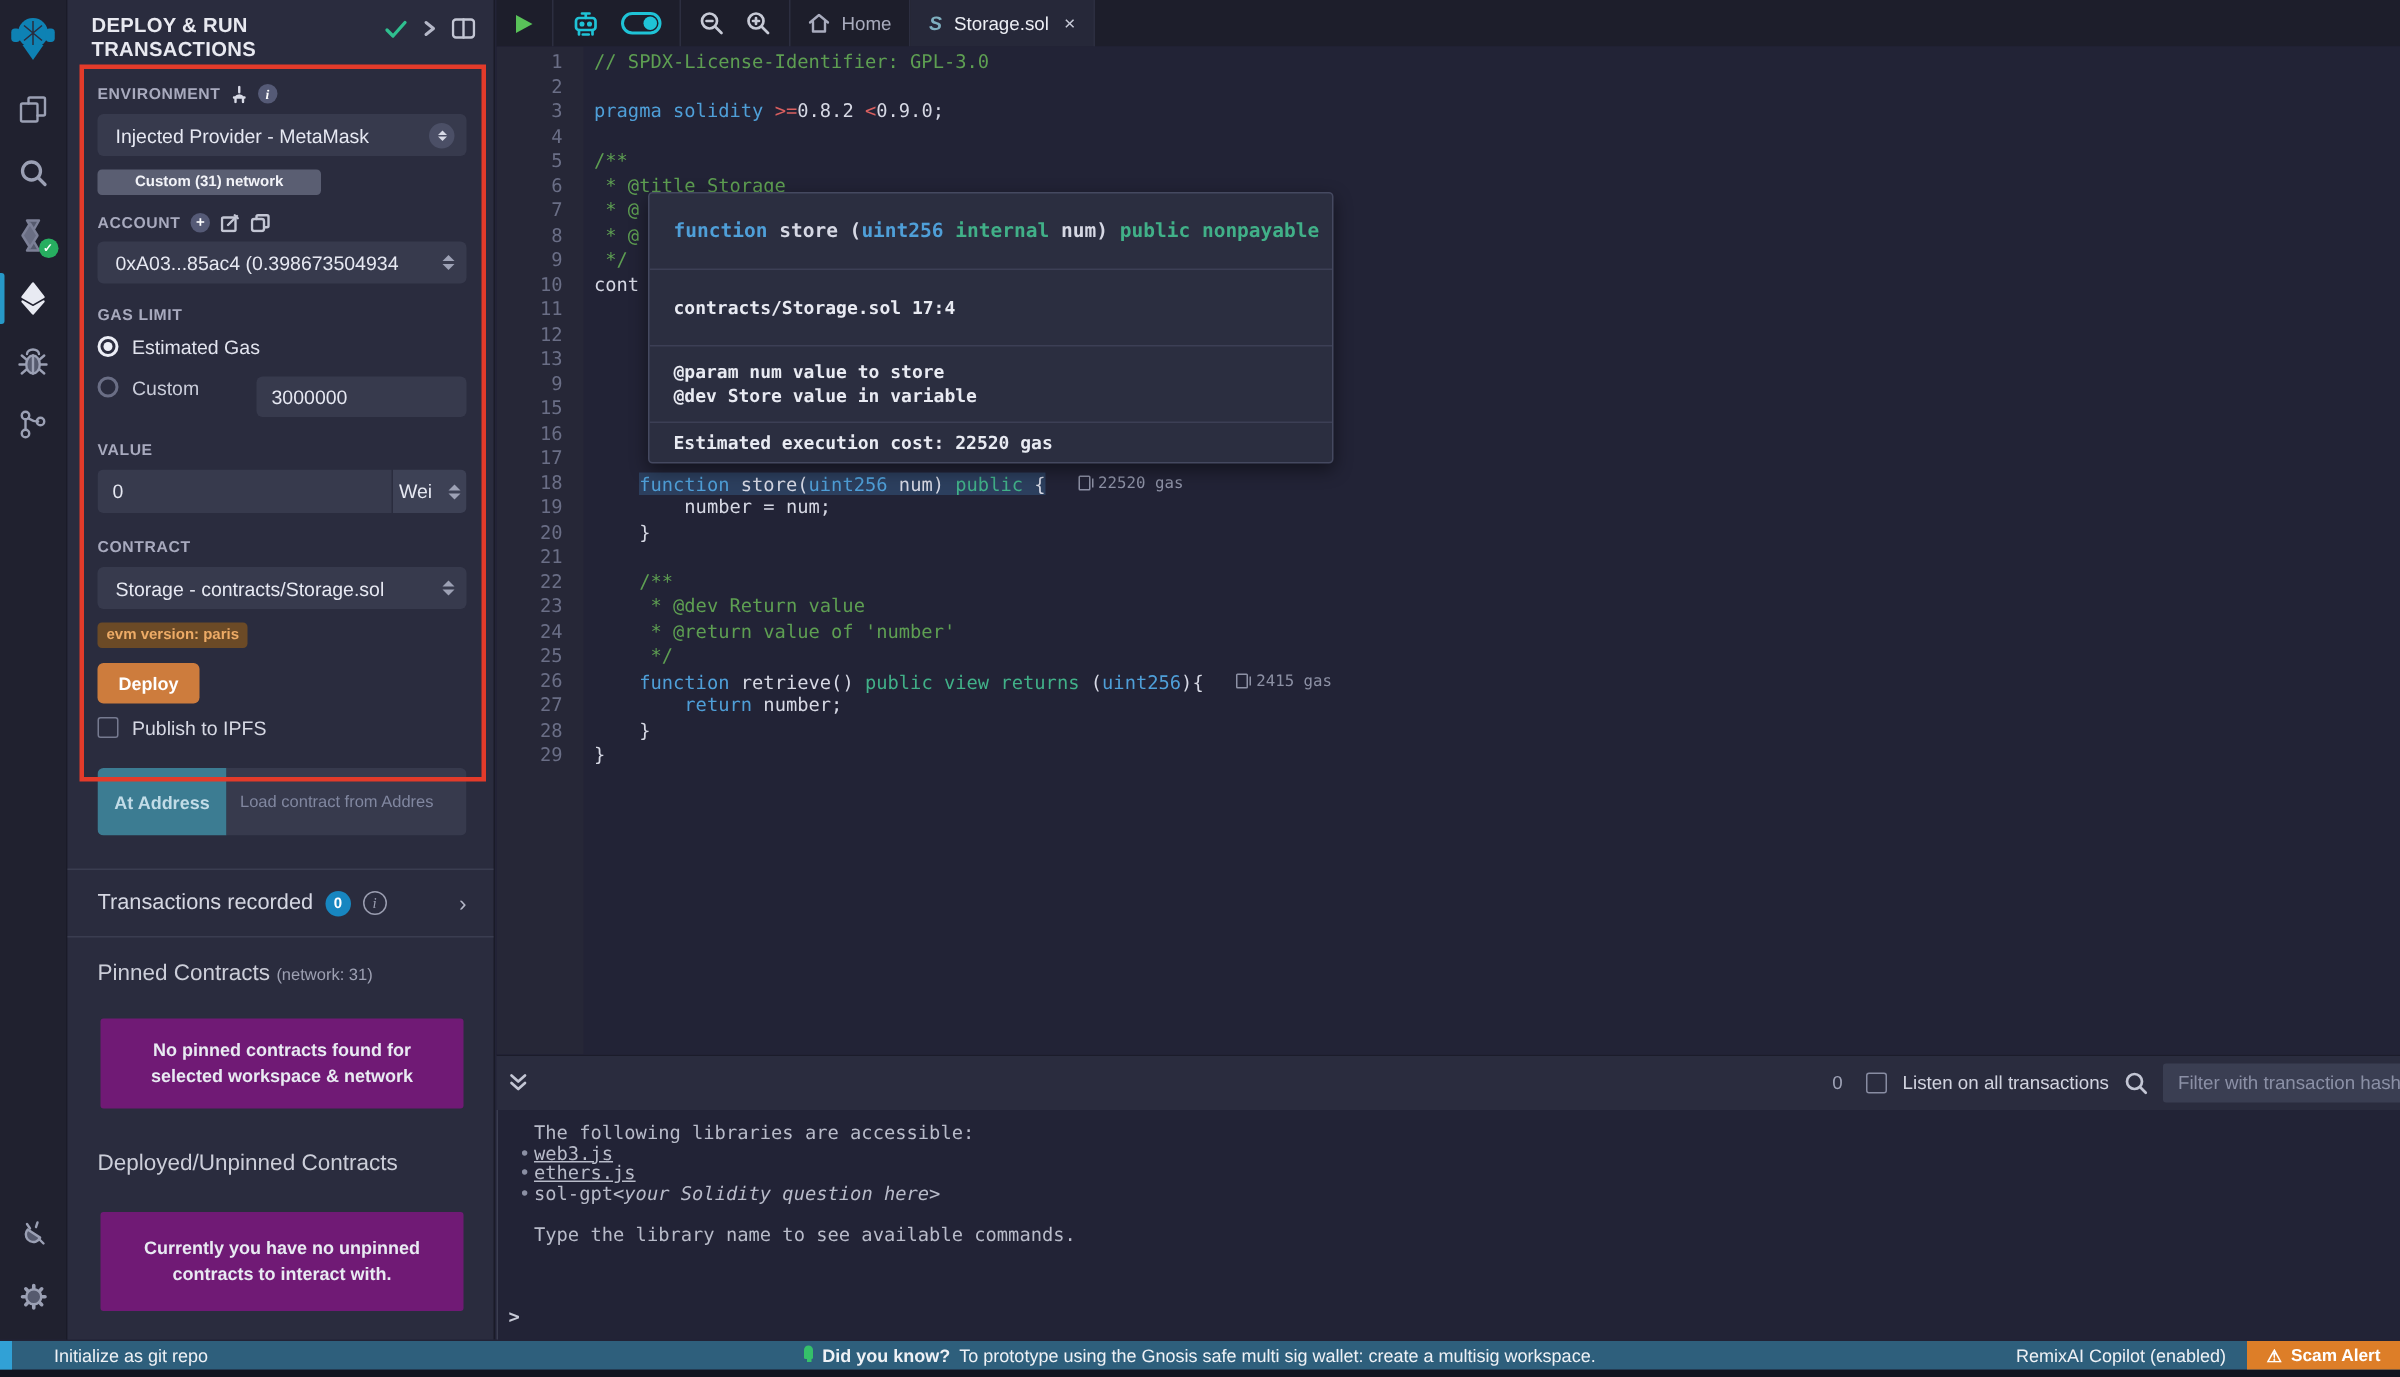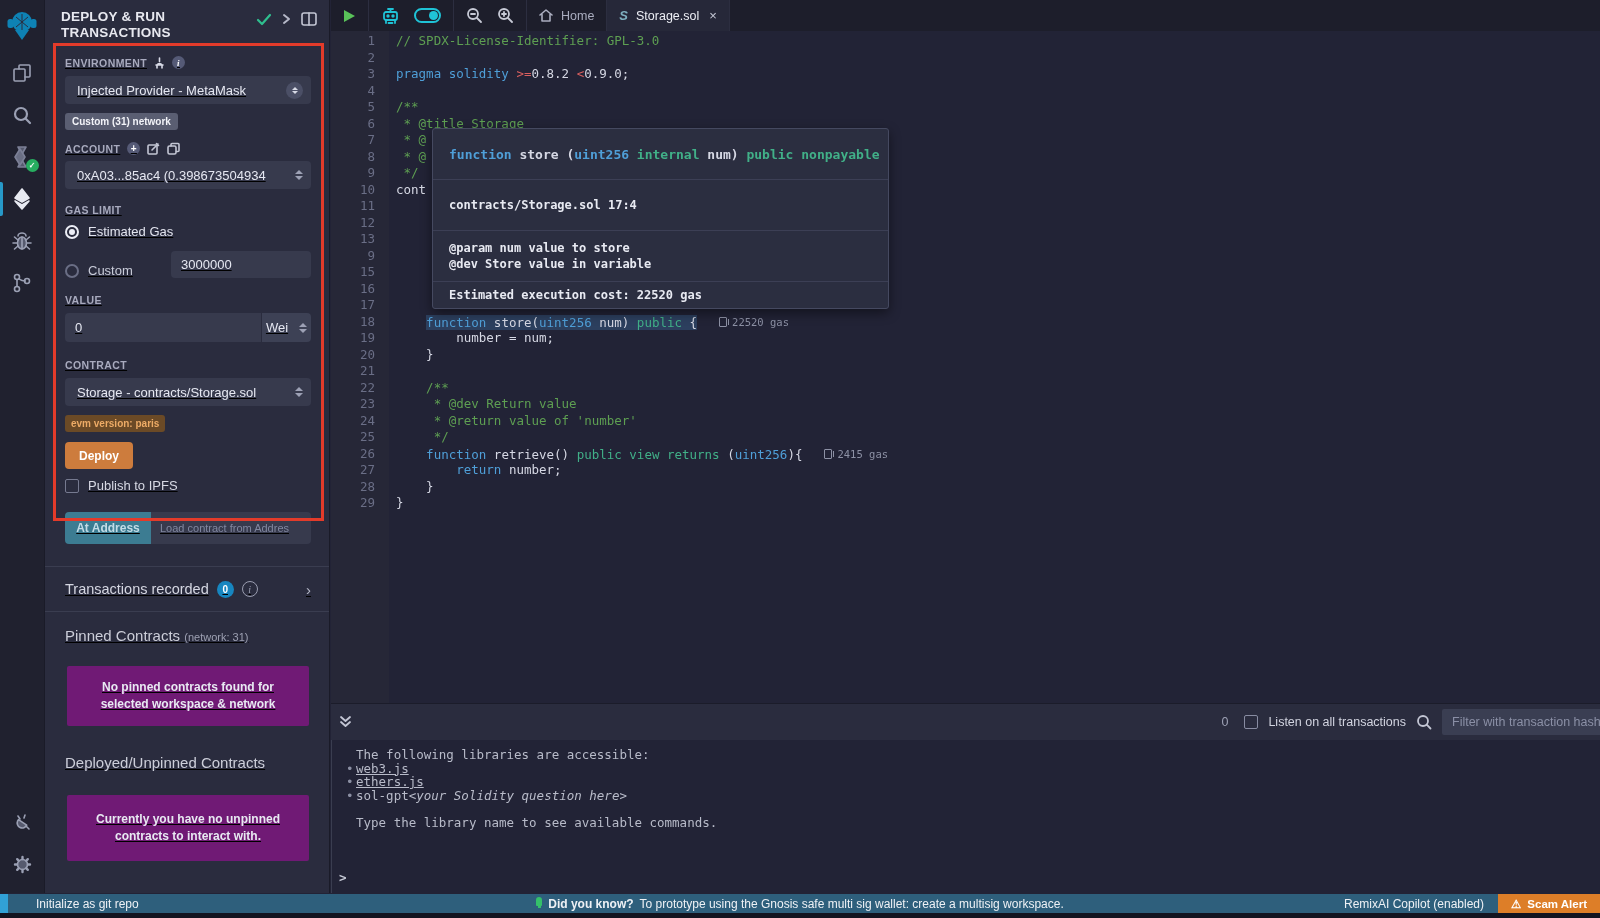--- a/index.html
+++ b/index.html
@@ -13,42 +13,42 @@
   .ib-icon svg { display:block; }
   .active-bar { position:absolute; left:0; top:4px; width:3px; height:34px; background:#2799c8; border-radius:0 2px 2px 0; }
   .badge-check { position:absolute; right:6px; bottom:6px; width:13px; height:13px; background:#27ae60; border-radius:50%; display:flex; align-items:center; justify-content:center; color:#fff; font-size:8px; font-weight:bold; }
   .ib-spacer { flex:1; }
 
   
   #sidepanel { position:absolute; left:45px; top:0; width:285px; height:893px; background:#2a2c3e; border-right:1px solid #1a1b28; }
   .sp-header { display:flex; align-items:flex-start; padding:9px 12px 0 16px; }
   .sp-title { color:#e8e9f0; font-size:13.5px; font-weight:bold; line-height:16px; letter-spacing:.2px; width:170px; }
   .sp-header-icons { margin-left:auto; display:flex; align-items:center; gap:10px; padding-top:3px; }
-  .sp-body { padding:0 18px 0 20px;text-decoration:underline; }
+  .sp-body { padding:0 18px 0 20px; }
   .lbl { font-size:10.5px; font-weight:bold; letter-spacing:.4px; color:#a8aabe; display:flex; align-items:center; gap:7px; }
   .select { height:28px; background:#373a4d; border-radius:4px; display:flex; align-items:center; padding:0 8px 0 12px; color:#e6e8f2; font-size:13px; cursor:pointer; white-space:nowrap; overflow:hidden; }
   .select .grow { flex:1; overflow:hidden; text-overflow:ellipsis; }
   .updown { display:inline-flex; flex-direction:column; gap:2px; margin-left:6px; }
   .updown i { display:block; width:0; height:0; border-left:4px solid transparent; border-right:4px solid transparent; }
   .updown .up { border-bottom:4px solid #9da1b5; }
   .updown .dn { border-top:4px solid #9da1b5; }
   .circle-updown { width:17px; height:17px; border-radius:50%; background:#4b4f66; display:flex; flex-direction:column; align-items:center; justify-content:center; gap:1px; margin-left:6px; flex:none; }
   .circle-updown i { display:block; width:0; height:0; border-left:3px solid transparent; border-right:3px solid transparent; }
   .circle-updown .up { border-bottom:3.5px solid #d8dae6; }
   .circle-updown .dn { border-top:3.5px solid #d8dae6; }
-  .net-badge { display:inline-block; margin-top:9px; background:#5a5e72; color:#f2f3f8; font-size:10px; font-weight:bold; padding:3px 7px; border-radius:3px; }
+  .net-badge { display:inline-block; margin-top:9px; background:#5a5e72; color:#f2f3f8; font-size:10px; font-weight:bold; padding:3px 25px; border-radius:3px; }
   .radio { width:14px; height:14px; border-radius:50%; border:2px solid #6a6e85; flex:none; position:relative; }
   .radio.sel { border-color:#eceef6; }
   .radio.sel::after { content:""; position:absolute; left:2px; top:2px; width:6px; height:6px; border-radius:50%; background:#eceef6; }
-  .row { display:flex; align-items:flex-end; }
+  .row { display:flex; align-items:flex-start; }
   .tin { background:#373a4d; border:none; outline:none; color:#e6e8f2; font-size:13px; border-radius:4px; padding:0 10px; font-family:"Liberation Sans", sans-serif; }
   .evm-badge { display:inline-block; margin-top:9px; background:#6b4a26; color:#edab66; font-size:10px; font-weight:bold; padding:3px 6px; border-radius:3px; }
   .deploy-btn { margin-top:10px; width:68px; height:27px; background:#cd7c3d; border:none; border-radius:4px; color:#fff; font-size:12px; font-weight:bold; cursor:pointer; font-family:"Liberation Sans", sans-serif; }
   .cb { width:14px; height:14px; border:1.5px solid #767a90; border-radius:2px; flex:none; cursor:pointer; }
-  .ataddr-row { margin-top:19px; display:flex; height:32px; border-radius:4px; overflow:hidden;justify-content:flex-end; }
+  .ataddr-row { margin-top:19px; display:flex; height:45px; border-radius:4px; overflow:hidden;justify-content:flex-end; }
   .ataddr-btn { width:94px; background:#3c7c92; border:none; color:#c2dce7; font-size:12px; font-weight:bold; cursor:pointer; font-family:"Liberation Sans", sans-serif; }
   .ataddr-in { flex:1; background:#373a4d; border:none; outline:none; padding:0 9px; color:#e6e8f2; font-size:11px; font-family:"Liberation Sans", sans-serif; }
   .ataddr-in::placeholder { color:#8187a0; }
   .divider { border-top:1px solid #3a3d50; margin:0 -18px 0 -20px; }
   .tx-row { height:44px; display:flex; align-items:center; gap:8px; }
   .tx-label { color:#d5d7e2; font-size:14.5px; }
   .count-badge { width:17px; height:17px; border-radius:50%; background:#1786c0; color:#fff; font-size:10px; font-weight:bold; display:flex; align-items:center; justify-content:center; }
   .info-o { width:16px; height:16px; border-radius:50%; border:1px solid #9a9db0; color:#9a9db0; font-size:10px; display:flex; align-items:center; justify-content:center; font-family:"Liberation Serif", serif; font-style:italic; }
   .chev { color:#b5b8c8; font-size:15px; margin-left:auto; cursor:pointer; }
   .sec-title { color:#ccced9; font-size:15px; }

